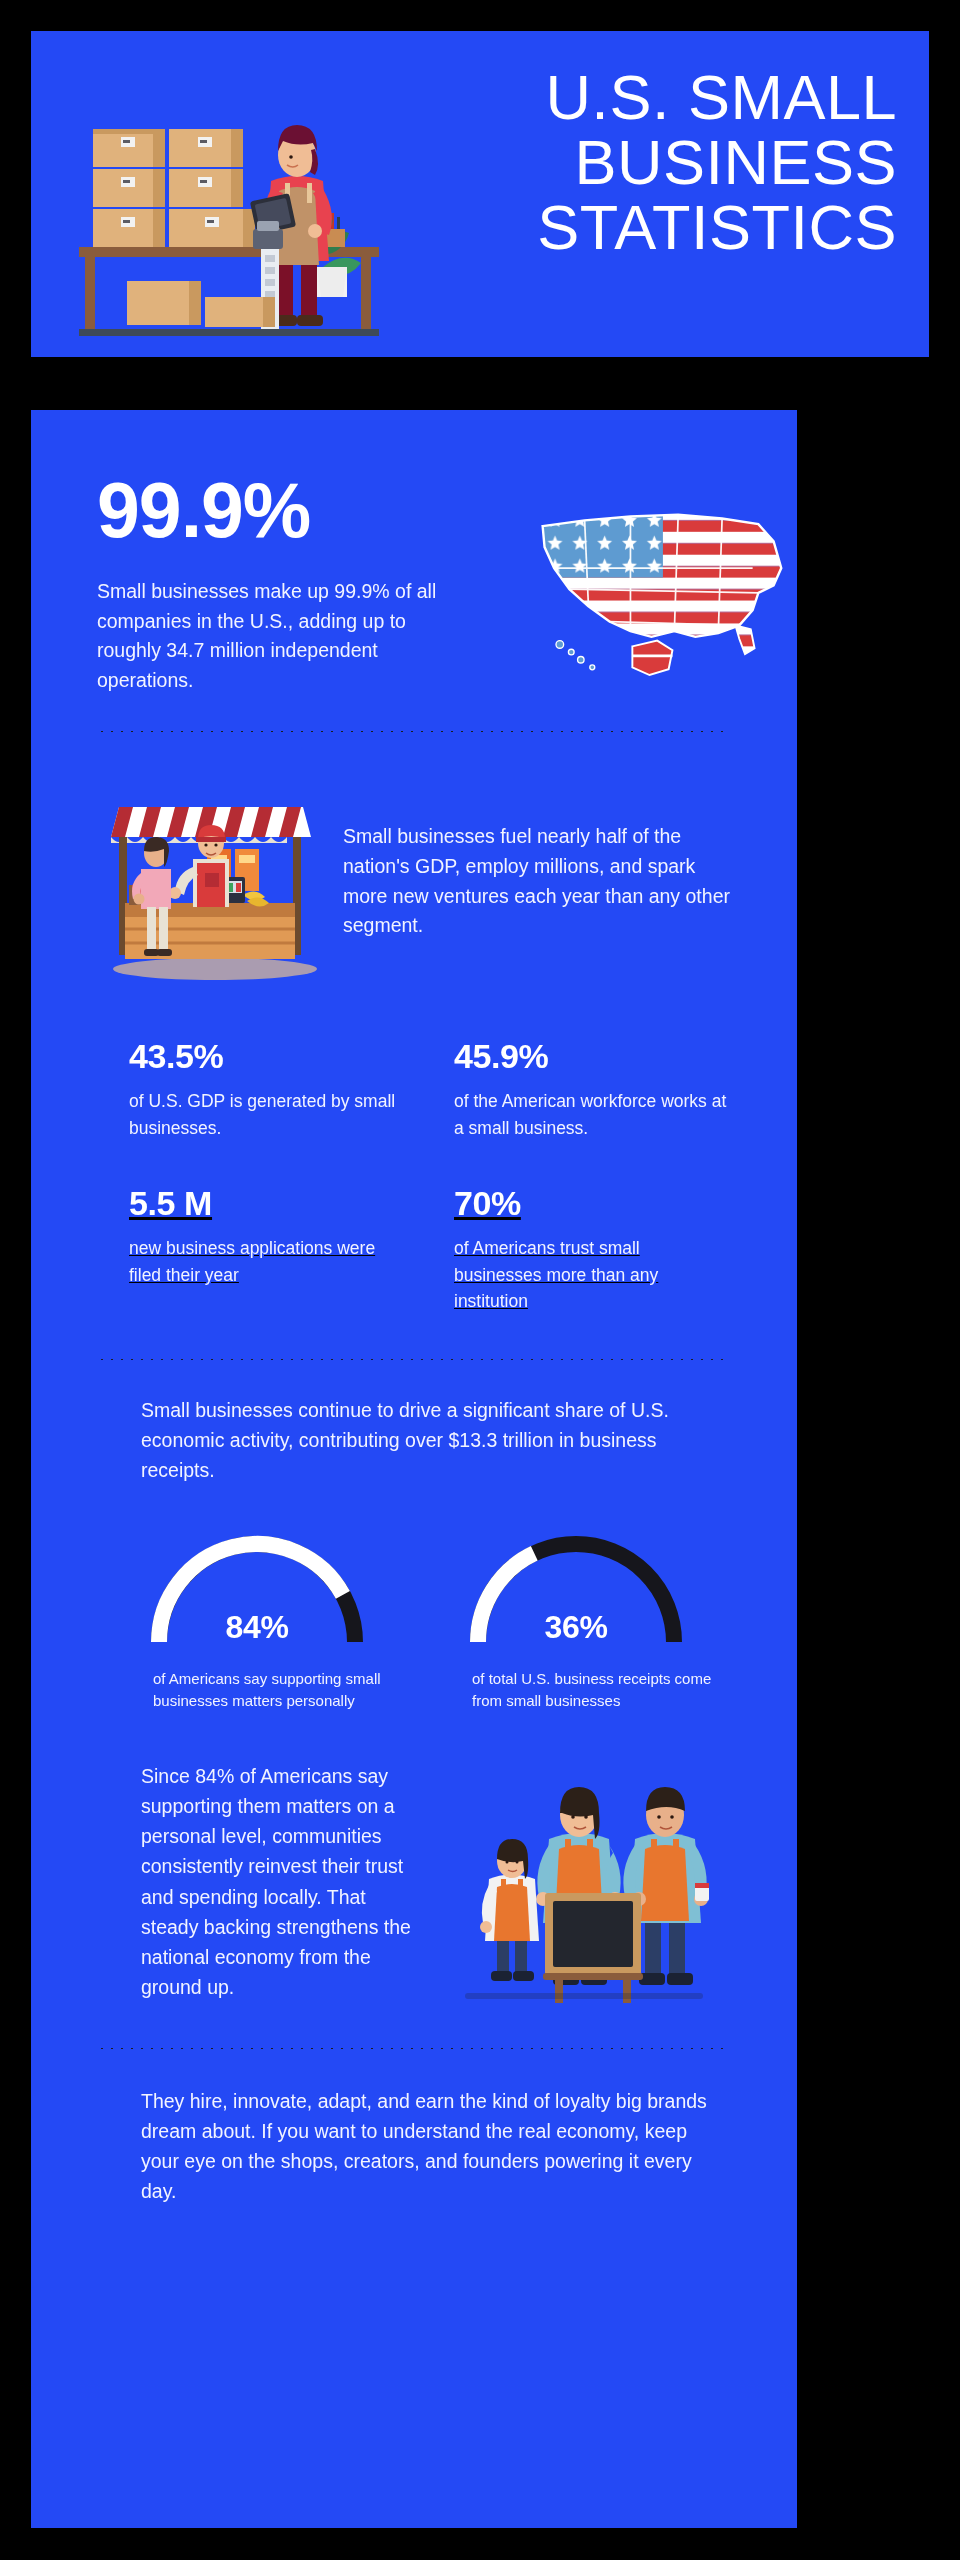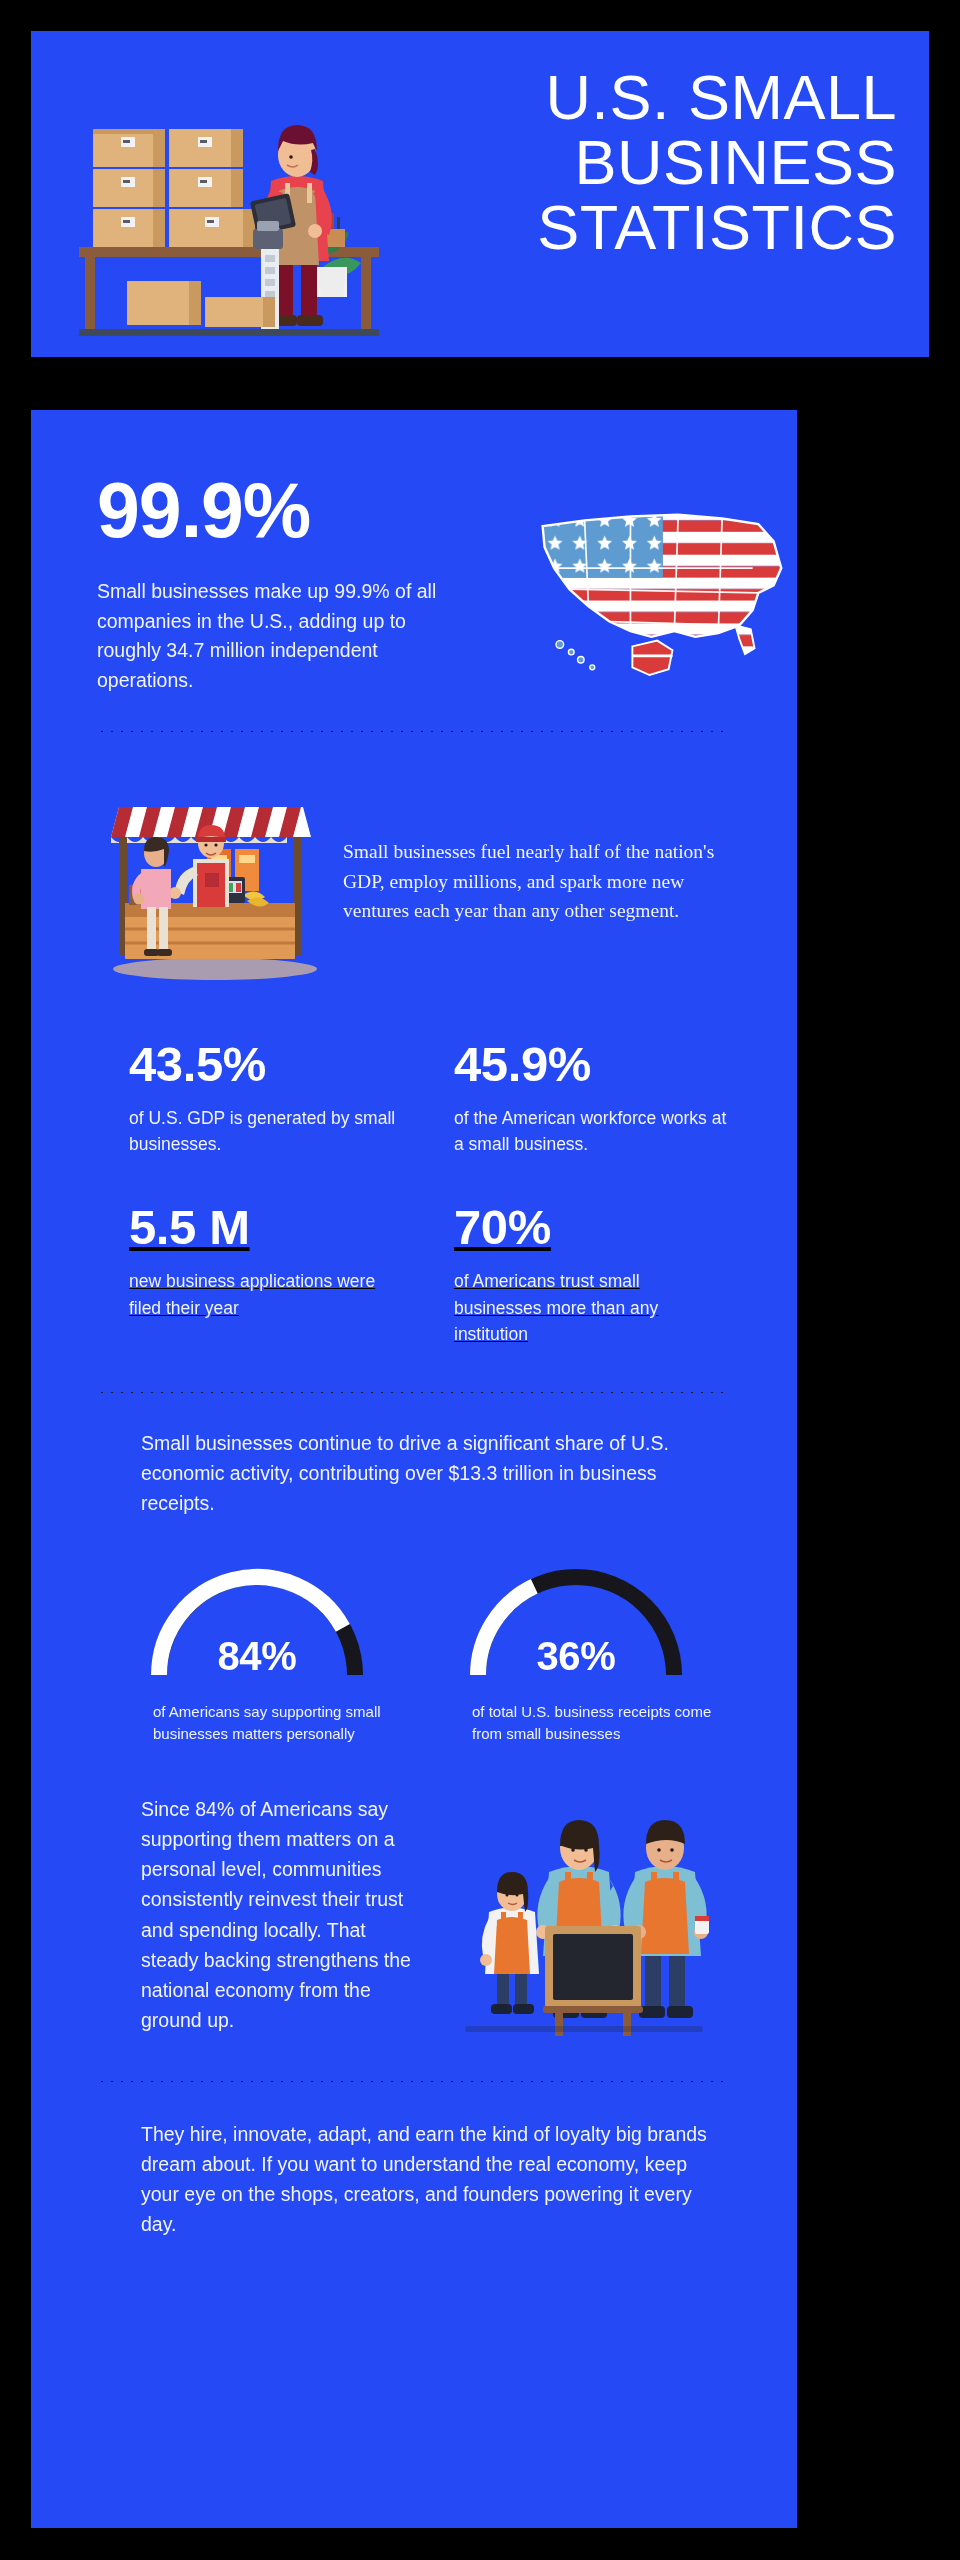--- a/index.html
+++ b/index.html
@@ -99,42 +99,41 @@
     justify-content:center;
     padding-top:14px;
   }
 
   
   .sec-stall {
     display:flex;
     align-items:center;
     gap:16px;
     padding:44px 66px 32px 66px;
-    font-family:Liberation Serif, serif;
   }
   .stall-art { flex:0 0 230px; width:230px; height:205px; }
   .stall-text {
     color:#F2F4FF;
     font-size:19.5px;
     line-height:1.52;
     padding-top:4px;
   }
 
   
   .stat-grid {
     display:grid;
     grid-template-columns:1fr 1fr;
     column-gap:48px;
     row-gap:0;
     padding:24px 66px 0 98px;
   }
   .stat-cell { padding-bottom:44px; }
   .stat-num {
     color:#FFFFFF;
-    font-size:49px;
+    font-size:34px;
     font-weight:700;
     line-height:1.1;
     letter-spacing:-0.4px;
   }
   .stat-cap {
     margin-top:13px;
     color:#F2F4FF;
     font-size:17.5px;
     line-height:1.5;
     max-width:290px;
@@ -161,21 +160,21 @@
     position:relative;
     width:240px; height:124px;
     margin-left:8px;
   }
   .gauge-box svg { display:block; }
   .gauge-val {
     position:absolute;
     left:0; right:0; bottom:6px;
     text-align:center;
     color:#FFFFFF;
-    font-size:40px;
+    font-size:32px;
     font-weight:700;
     letter-spacing:-0.3px;
   }
   .gauge-cap {
     margin-top:16px;
     color:#F2F4FF;
     font-size:15px;
     line-height:1.5;
     max-width:270px;
     padding-left:24px;

